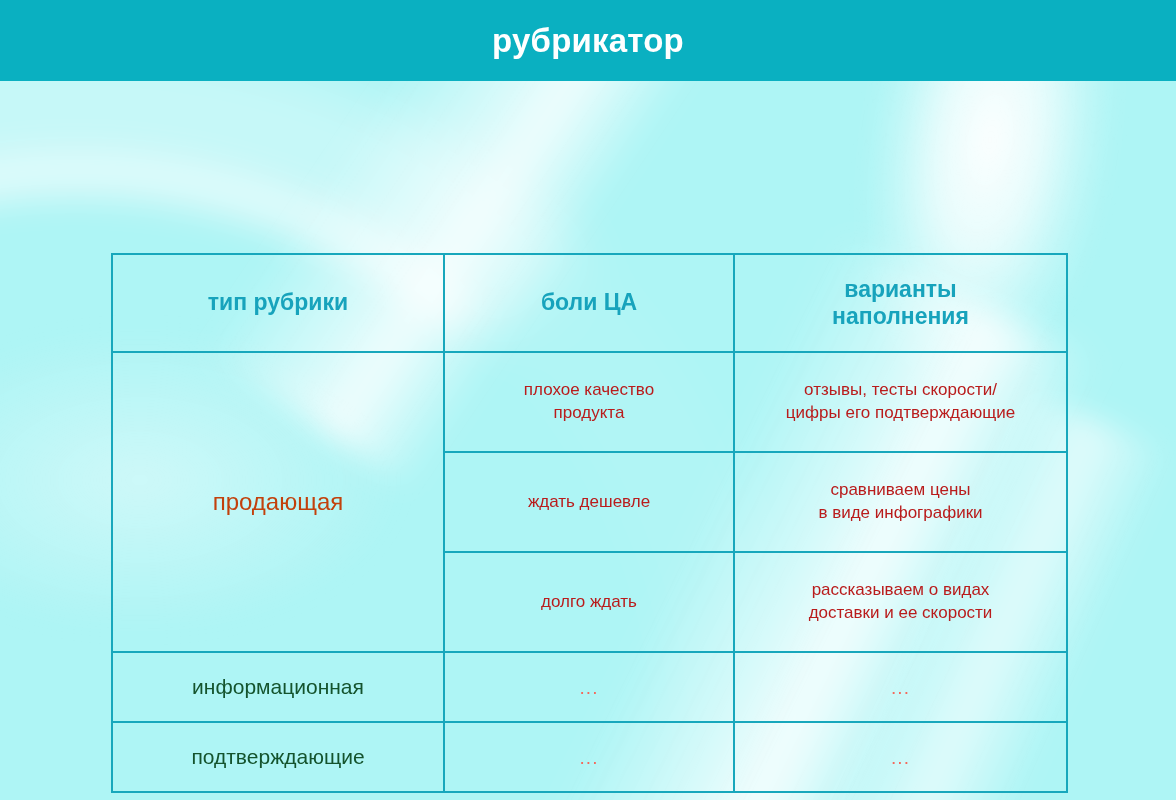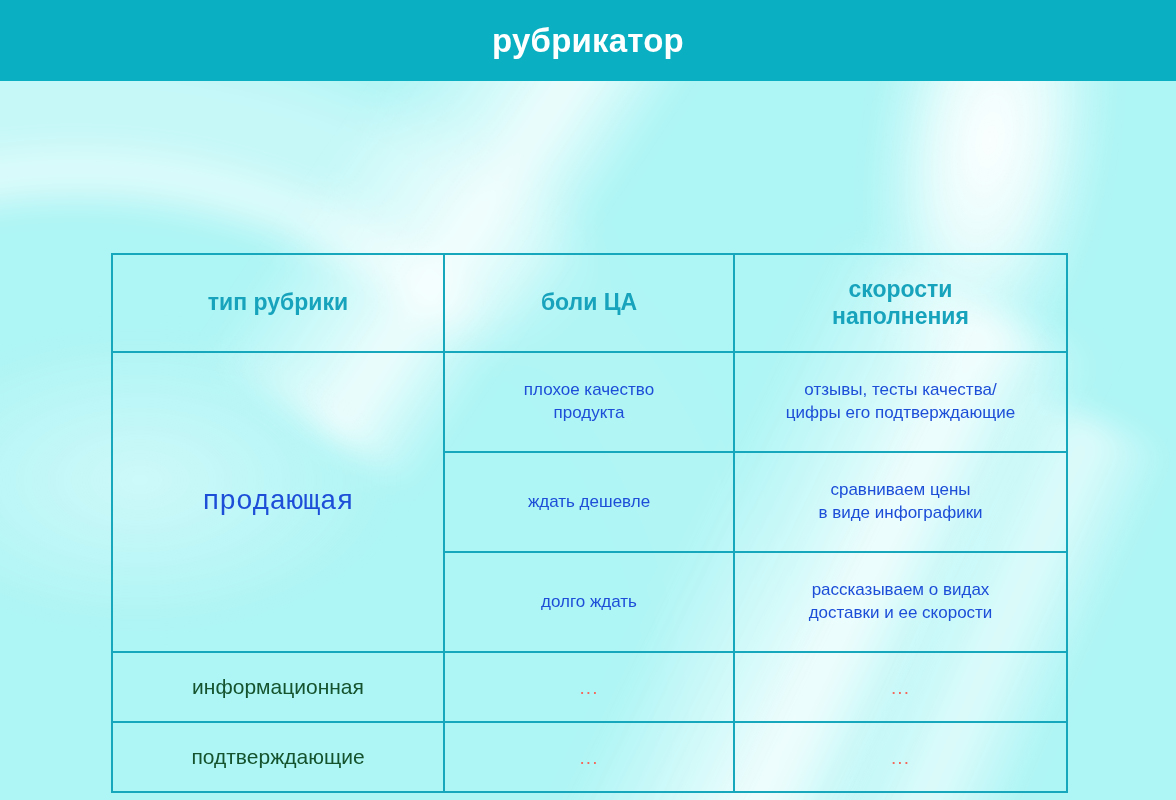--- a/index.html
+++ b/index.html
@@ -189,32 +189,31 @@
     color: #17A3BC;
     font-size: 23px;
     font-weight: bold;
     line-height: 1.18;
   }
 
   .row-tall td { height: 90px; }
   .row-short td { height: 60px; }
 
   .cell-text {
-    color: #1d4ed8;
+    color: #b91c1c;
     font-size: 17px;
     line-height: 1.35;
     font-weight: normal;
   }
 
   .type-label {
-    color: #1d4ed8;
-    font-size: 28px;
+    color: #c2410c;
+    font-size: 24px;
     line-height: 1.2;
     font-weight: normal;
-    font-family: Liberation Mono, monospace;
   }
 
   .type-label-sm {
     color: #14532d;
     font-size: 21px;
     line-height: 1.2;
     font-weight: normal;
   }
 
   .ellipsis {
@@ -252,39 +251,39 @@
     <tbody>
       <tr class="head-row">
         <td>
           <div class="head-cell">тип рубрики</div>
         </td>
         <td>
           <div class="head-cell">боли ЦА</div>
         </td>
         <td>
           <div class="head-cell">
-            <span>скорости</span><br>
+            <span>варианты</span><br>
             <span>наполнения</span>
           </div>
         </td>
       </tr>
 
       <tr class="row-tall">
         <td rowspan="3">
           <div class="type-label">продающая</div>
         </td>
         <td>
           <div class="cell-text">
             <span>плохое качество</span><br>
             <span>продукта</span>
           </div>
         </td>
         <td>
           <div class="cell-text">
-            <span>отзывы, тесты качества/</span><br>
+            <span>отзывы, тесты скорости/</span><br>
             <span>цифры его подтверждающие</span>
           </div>
         </td>
       </tr>
 
       <tr class="row-tall">
         <td>
           <div class="cell-text">ждать дешевле</div>
         </td>
         <td>

